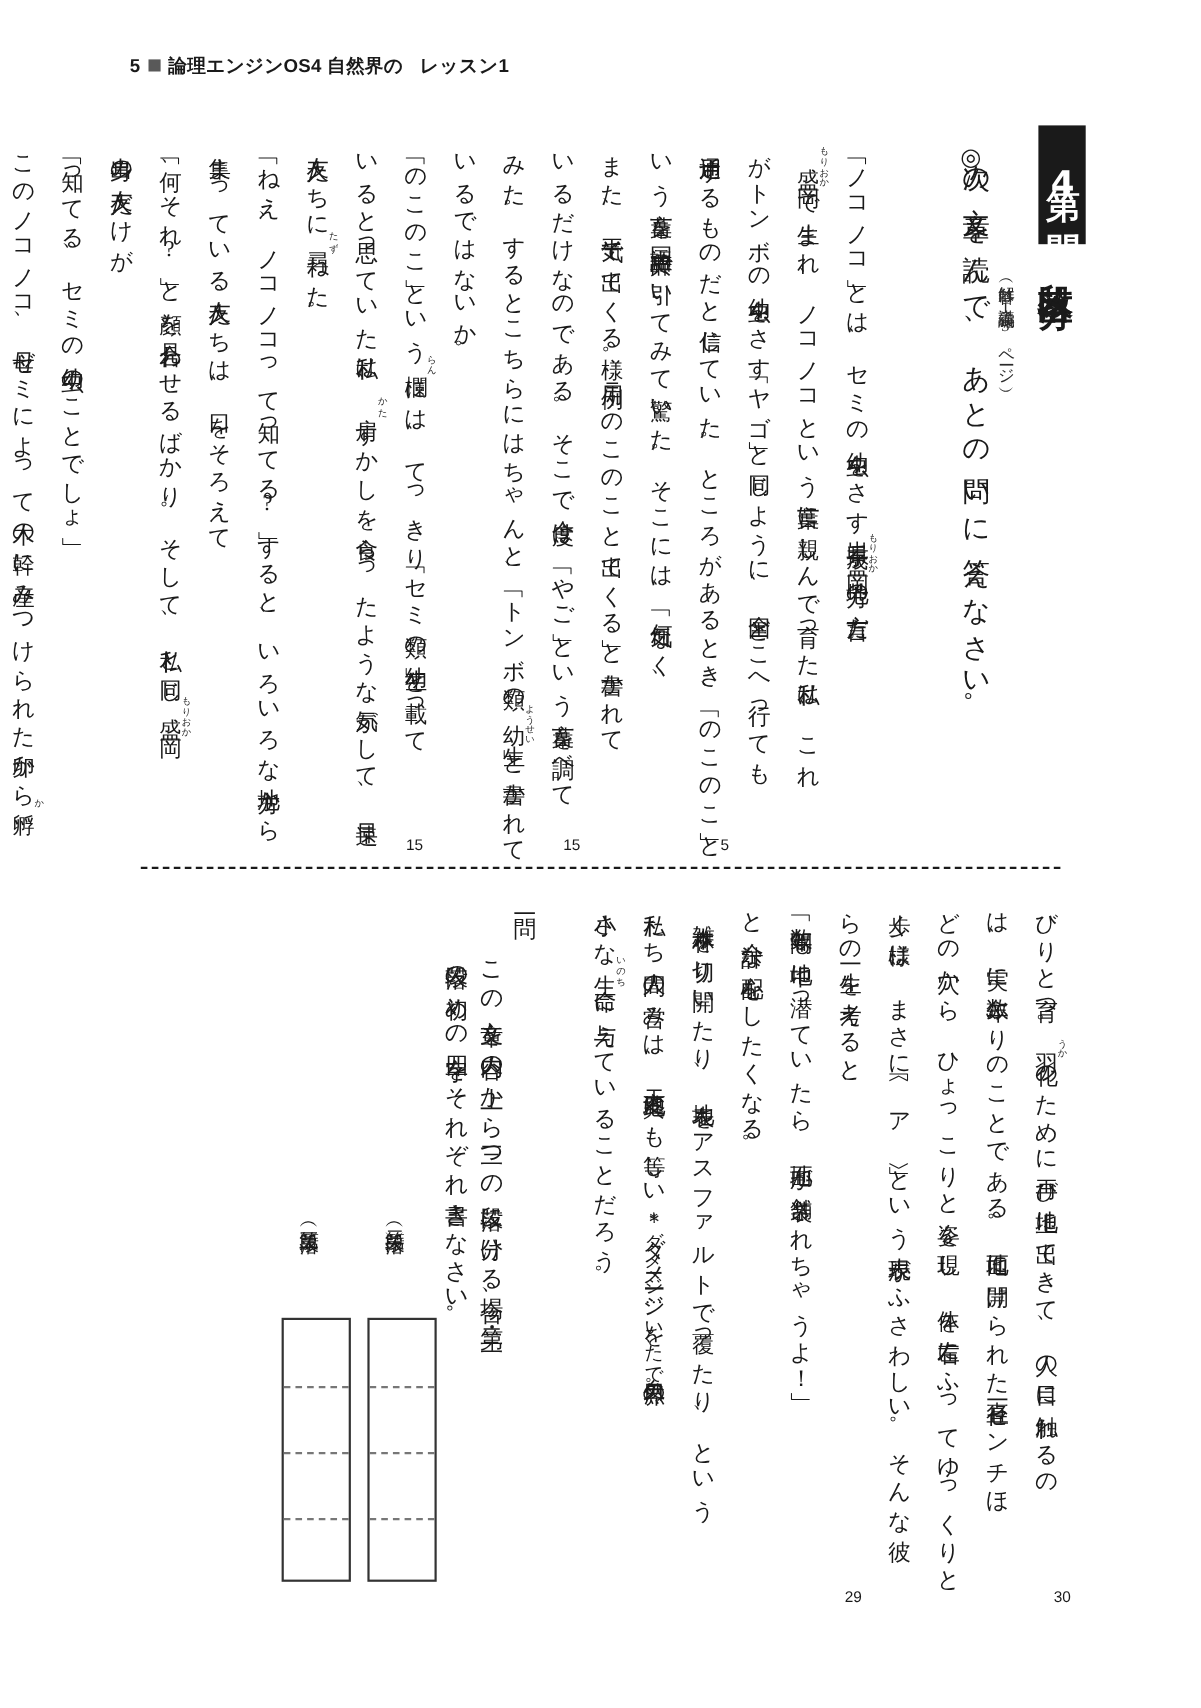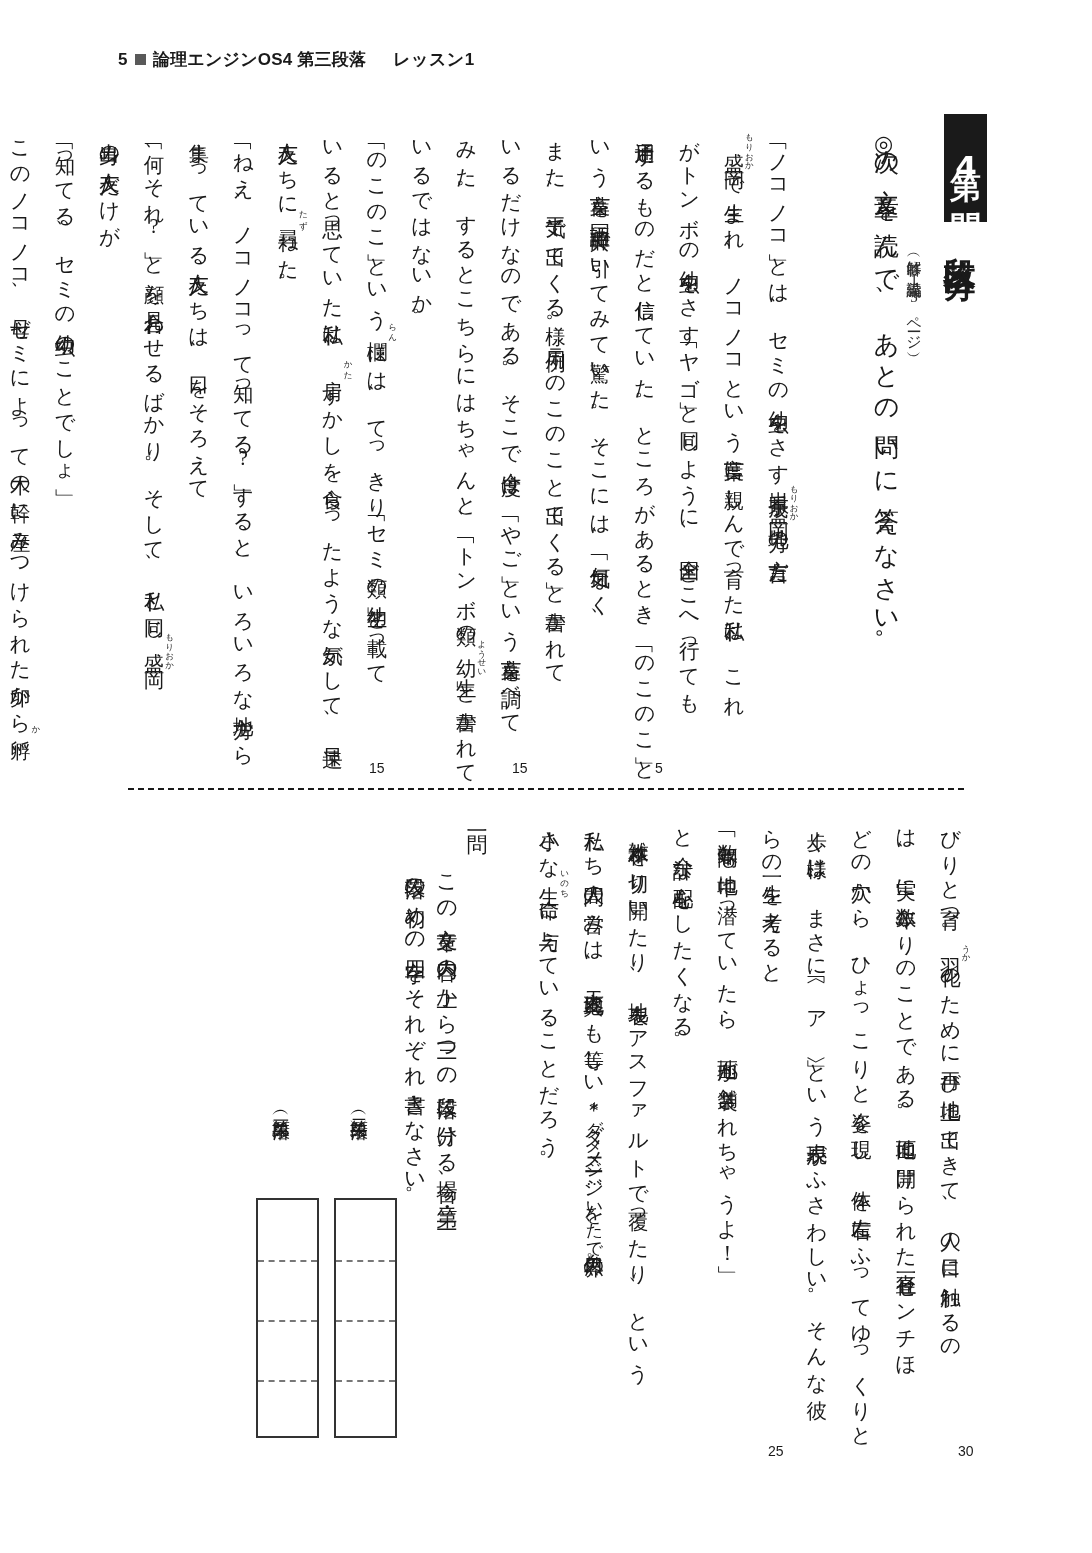--- a/index.html
+++ b/index.html
@@ -35,21 +35,21 @@
     white-space: nowrap;
   }
   .header .pagenum { font-size: 17px; }
   .header .sq {
     display: inline-block;
     width: 11px;
     height: 11px;
     background: #595959;
   }
   .header .htitle { letter-spacing: 0.2px; }
-  .header .hlesson { margin-left: 20px; }
+  .header .hlesson { margin-left: 8px; }
 
   
   .vtext {
     writing-mode: vertical-rl;
     -webkit-writing-mode: vertical-rl;
     text-orientation: upright;
     font-family: "Liberation Serif", "DejaVu Serif", serif;
     line-height: 1;
     white-space: nowrap;
   }
@@ -180,21 +180,21 @@
   }
 </style>
 </head>
 <body>
 
 <div id="page">
 
   <div class="header">
     <span class="pagenum">5</span>
     <span class="sq"></span>
-    <span class="htitle">論理エンジンOS4 第三段落</span>
+    <span class="htitle">論理エンジンOS4 自然界の</span>
     <span class="hlesson">レッスン1</span>
   </div>
 
   <div class="qbadge">
     <span class="vtext">第4問</span>
   </div>
   <div class="qtitle vtext">段落区分</div>
   <div class="qnote vtext">（解答は講義編13ページ）</div>
   <div class="lead-mark vtext">◎</div>
   <div class="lead vtext">次の文章を読んで、あとの問いに答えなさい。</div>
@@ -253,14 +253,14 @@
         <div class="cellsep" style="top: 60px;"></div>
         <div class="cellsep" style="top: 120px;"></div>
         <div class="cellsep" style="top: 180px;"></div>
       </div>
     </div>
 
 <div class="lnum" style="left: 655px; top: 760px;">5</div>
     <div class="lnum" style="left: 512px; top: 760px;">15</div>
     <div class="lnum" style="left: 369px; top: 760px; text-align: center;">15</div>
     <div class="lnum" style="left: 958px; top: 1443px;">30</div>
-    <div class="lnum" style="left: 768px; top: 1443px;">25</div>
+    <div class="lnum" style="left: 768px; top: 1443px;">29</div>
   </div>
 
 </body></html>

